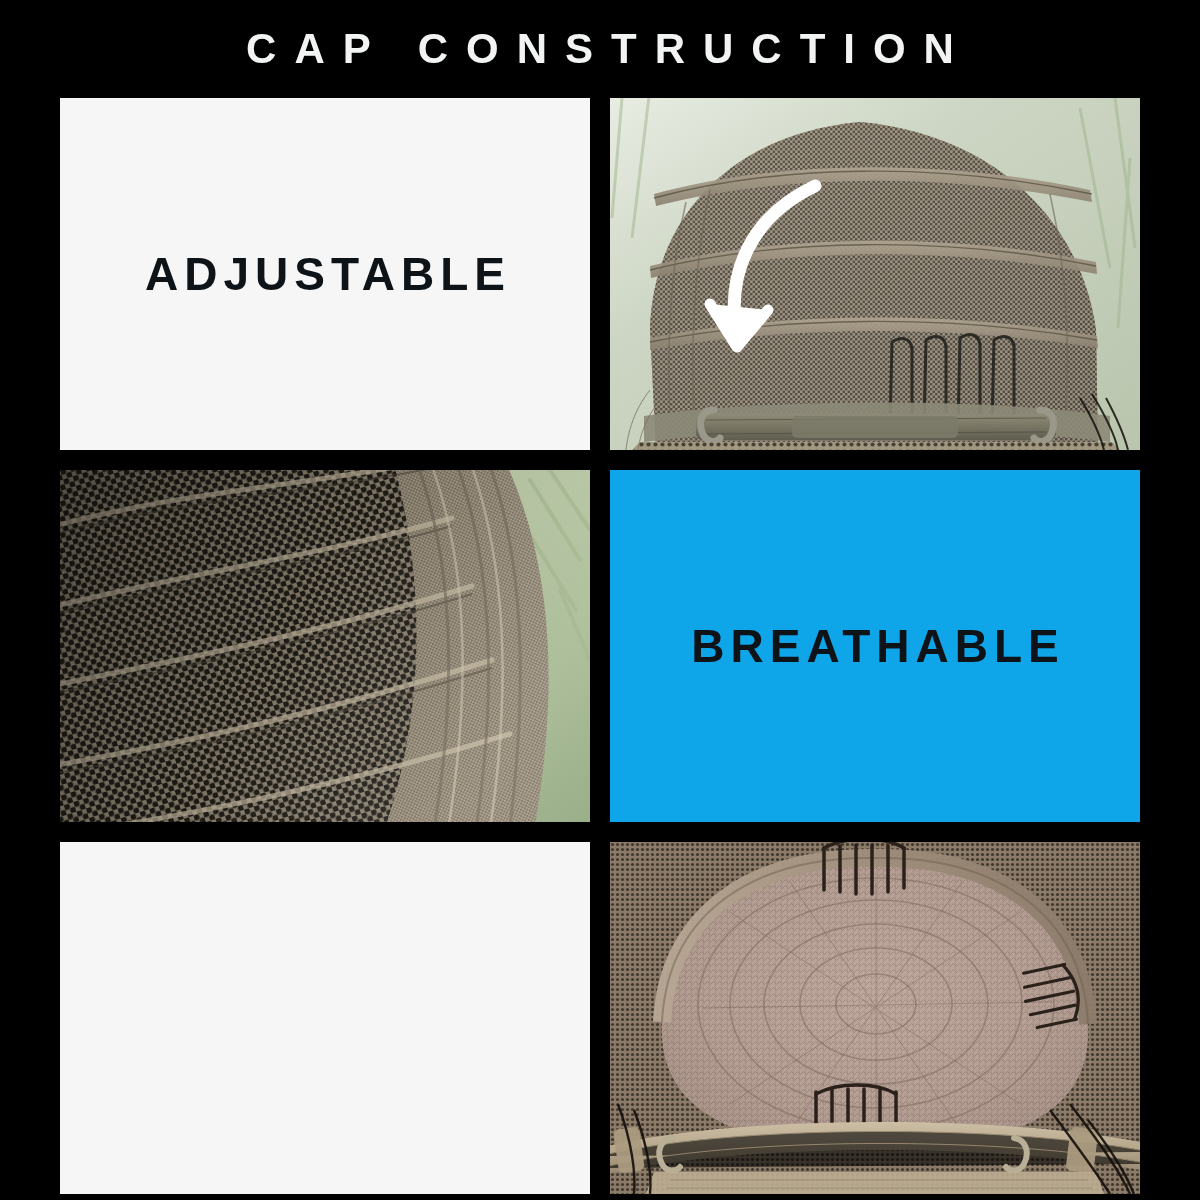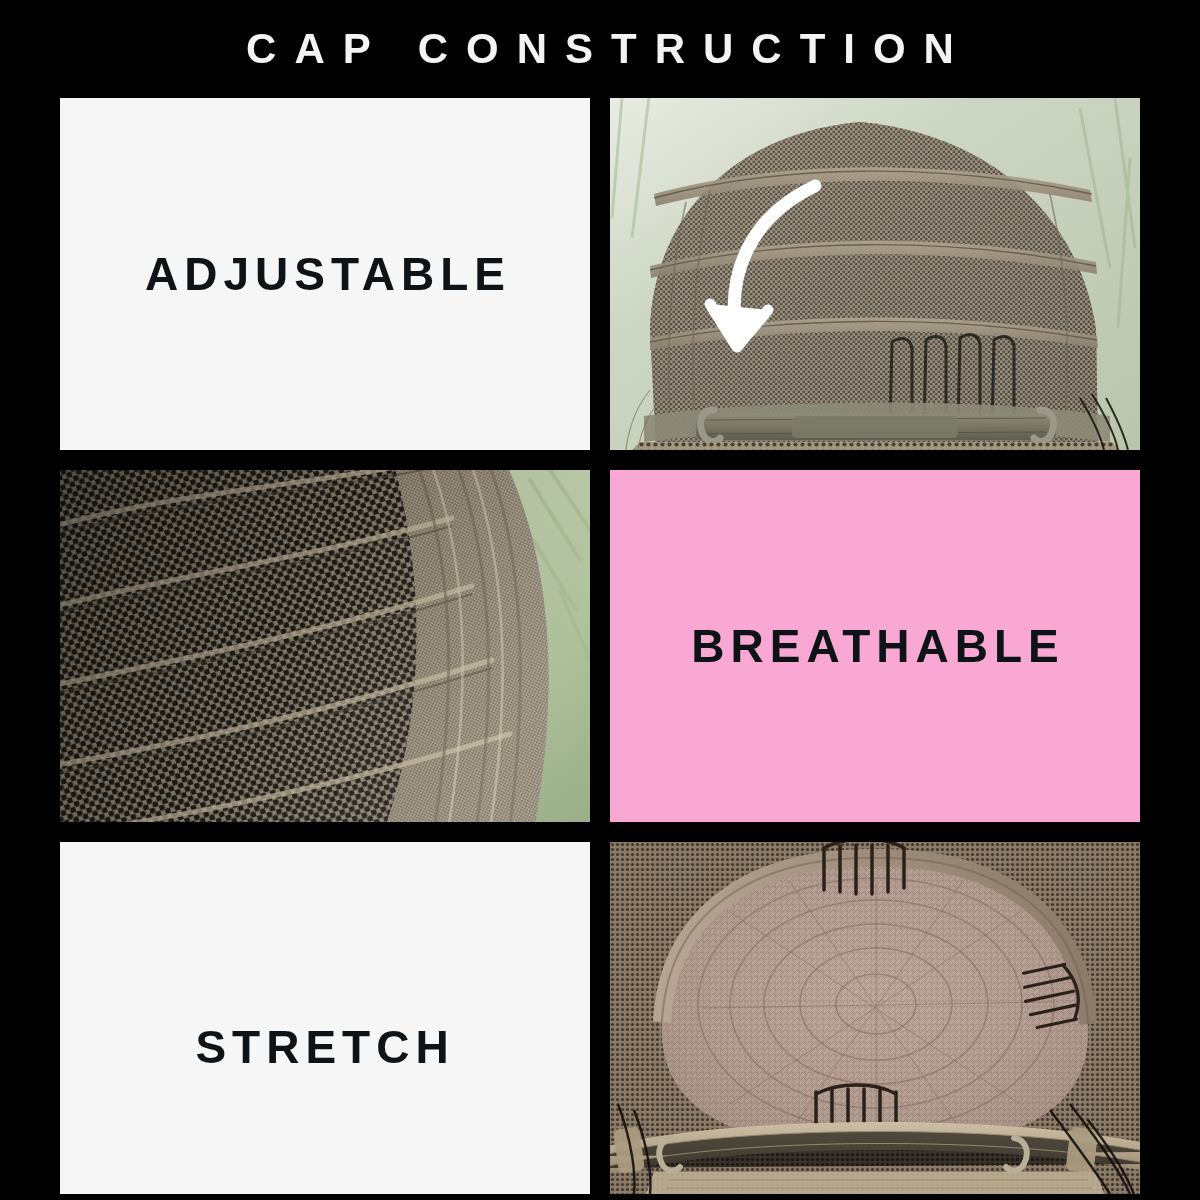--- a/index.html
+++ b/index.html
@@ -71,21 +71,21 @@
     font-size: 46px;
     font-weight: 700;
     letter-spacing: 6px;
     text-indent: 6px;
     line-height: 1.28;
     text-align: center;
     text-transform: uppercase;
     font-family: "Liberation Sans", sans-serif;
   }
   .bg-cool  { background: #f6f6f6; }
-  .bg-warm  { background: #f9a8d4; }
+  .bg-warm  { background: #0ea5e9; }
 
   
   .photo-cell { background: #000; }
   .photo-cell svg { display: block; width: 100%; height: 100%; }
 
   .arrow-overlay {
     position: absolute;
     left: 0; top: 0;
     width: 100%; height: 100%;
     pointer-events: none;
@@ -293,21 +293,20 @@
 
     <div class="cell text-cell bg-warm">
       <div class="headline">
         <span>BREATHABLE</span><br>
       </div>
     </div>
 
     <div class="cell text-cell bg-cool">
       <div class="headline">
         <br>
-        <span>STRETCH</span>
       </div>
     </div>
 
     <div class="cell photo-cell">
       <svg viewBox="0 0 530 352" preserveAspectRatio="xMidYMid slice">
         <defs>
           <radialGradient id="interiorDome" cx="0.5" cy="0.46" r="0.72">
             <stop offset="0" stop-color="#c9b1a6"></stop>
             <stop offset="0.55" stop-color="#b39c92"></stop>
             <stop offset="1" stop-color="#8d7a71"></stop>

